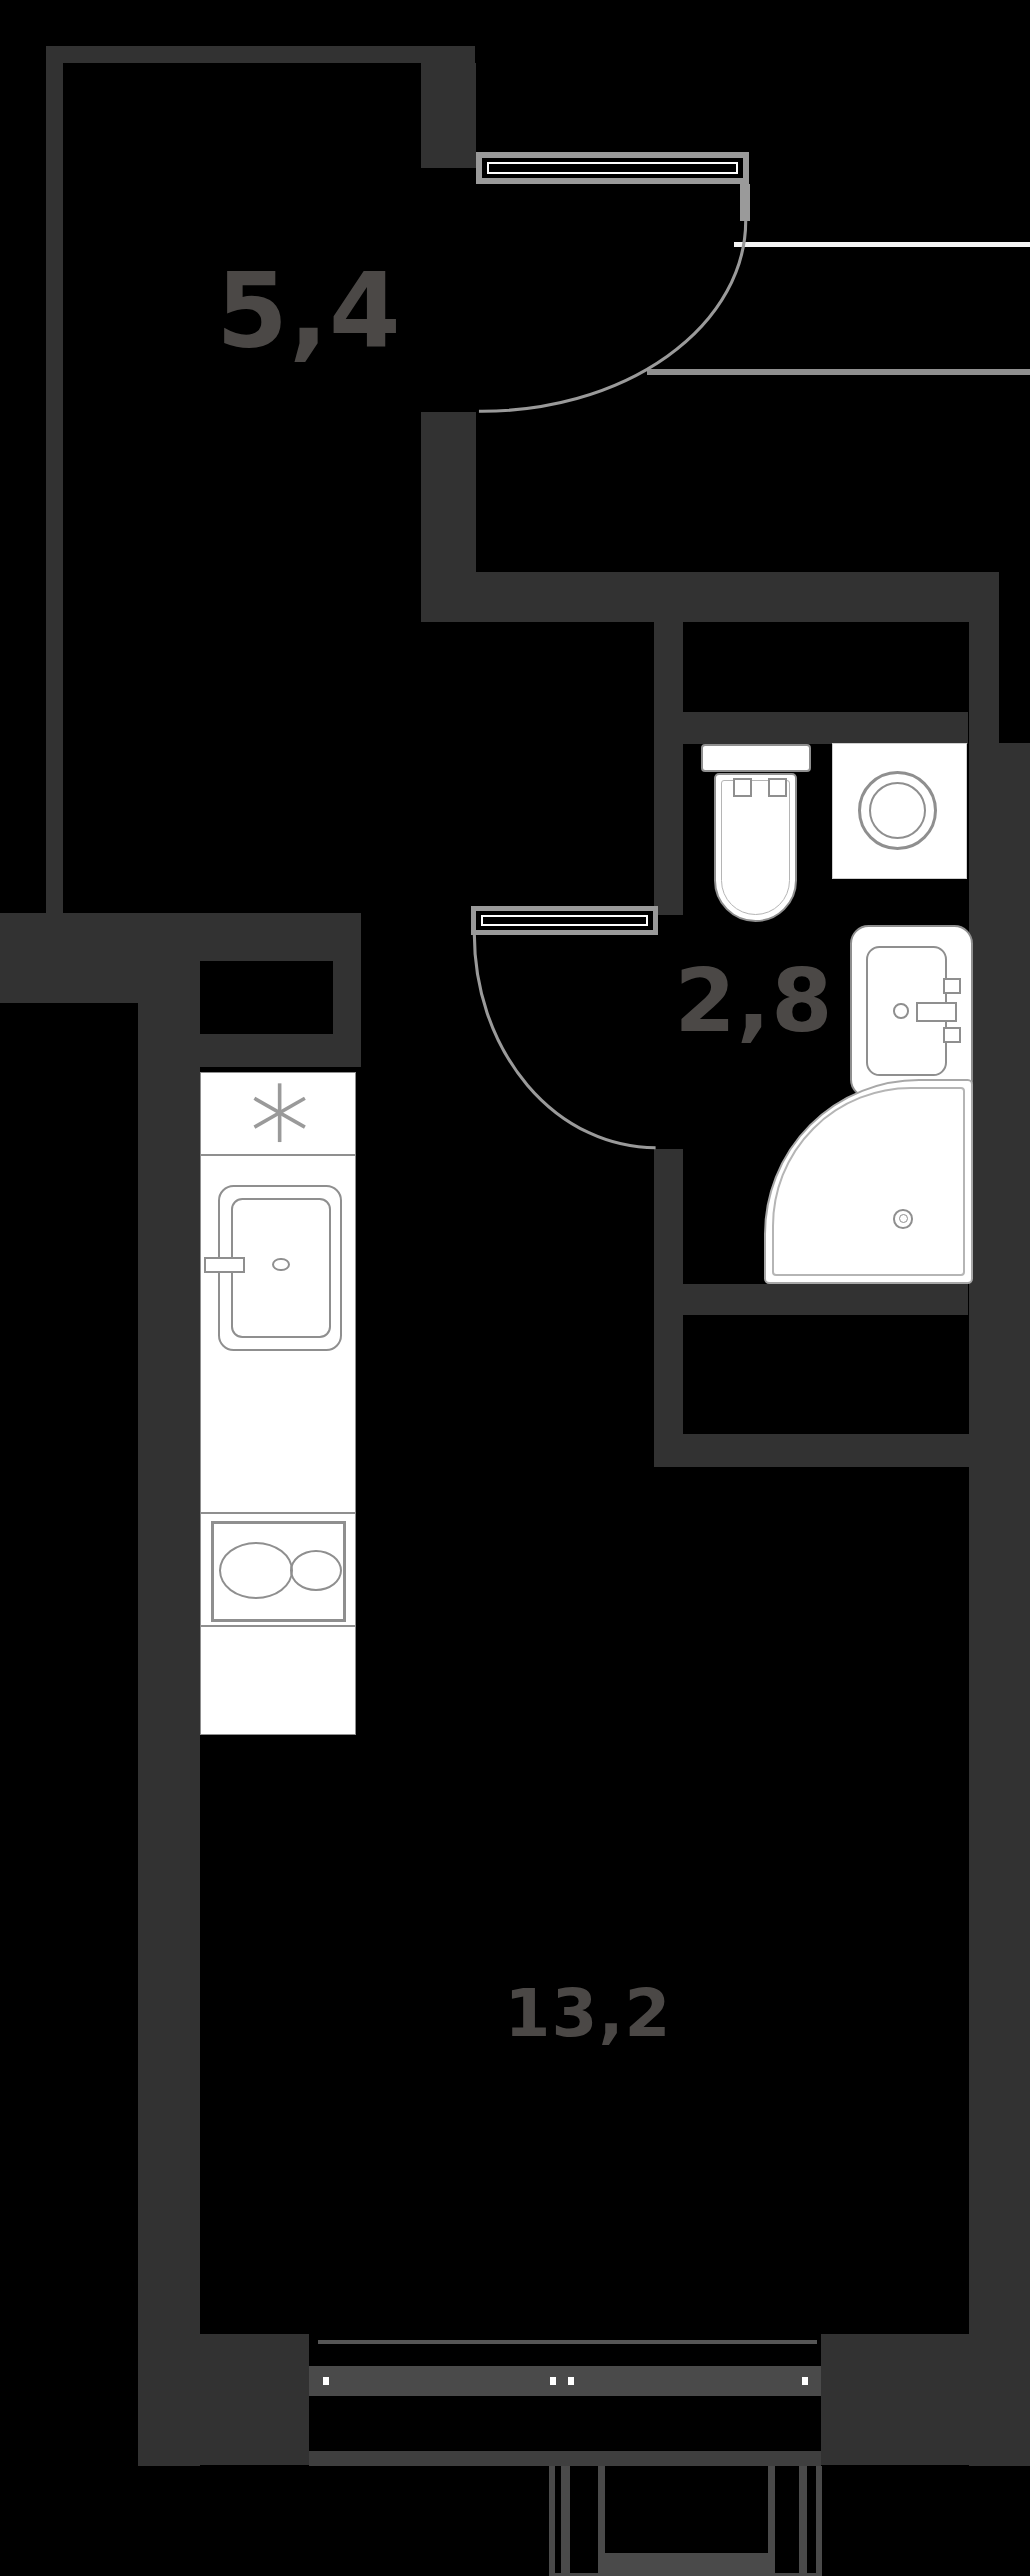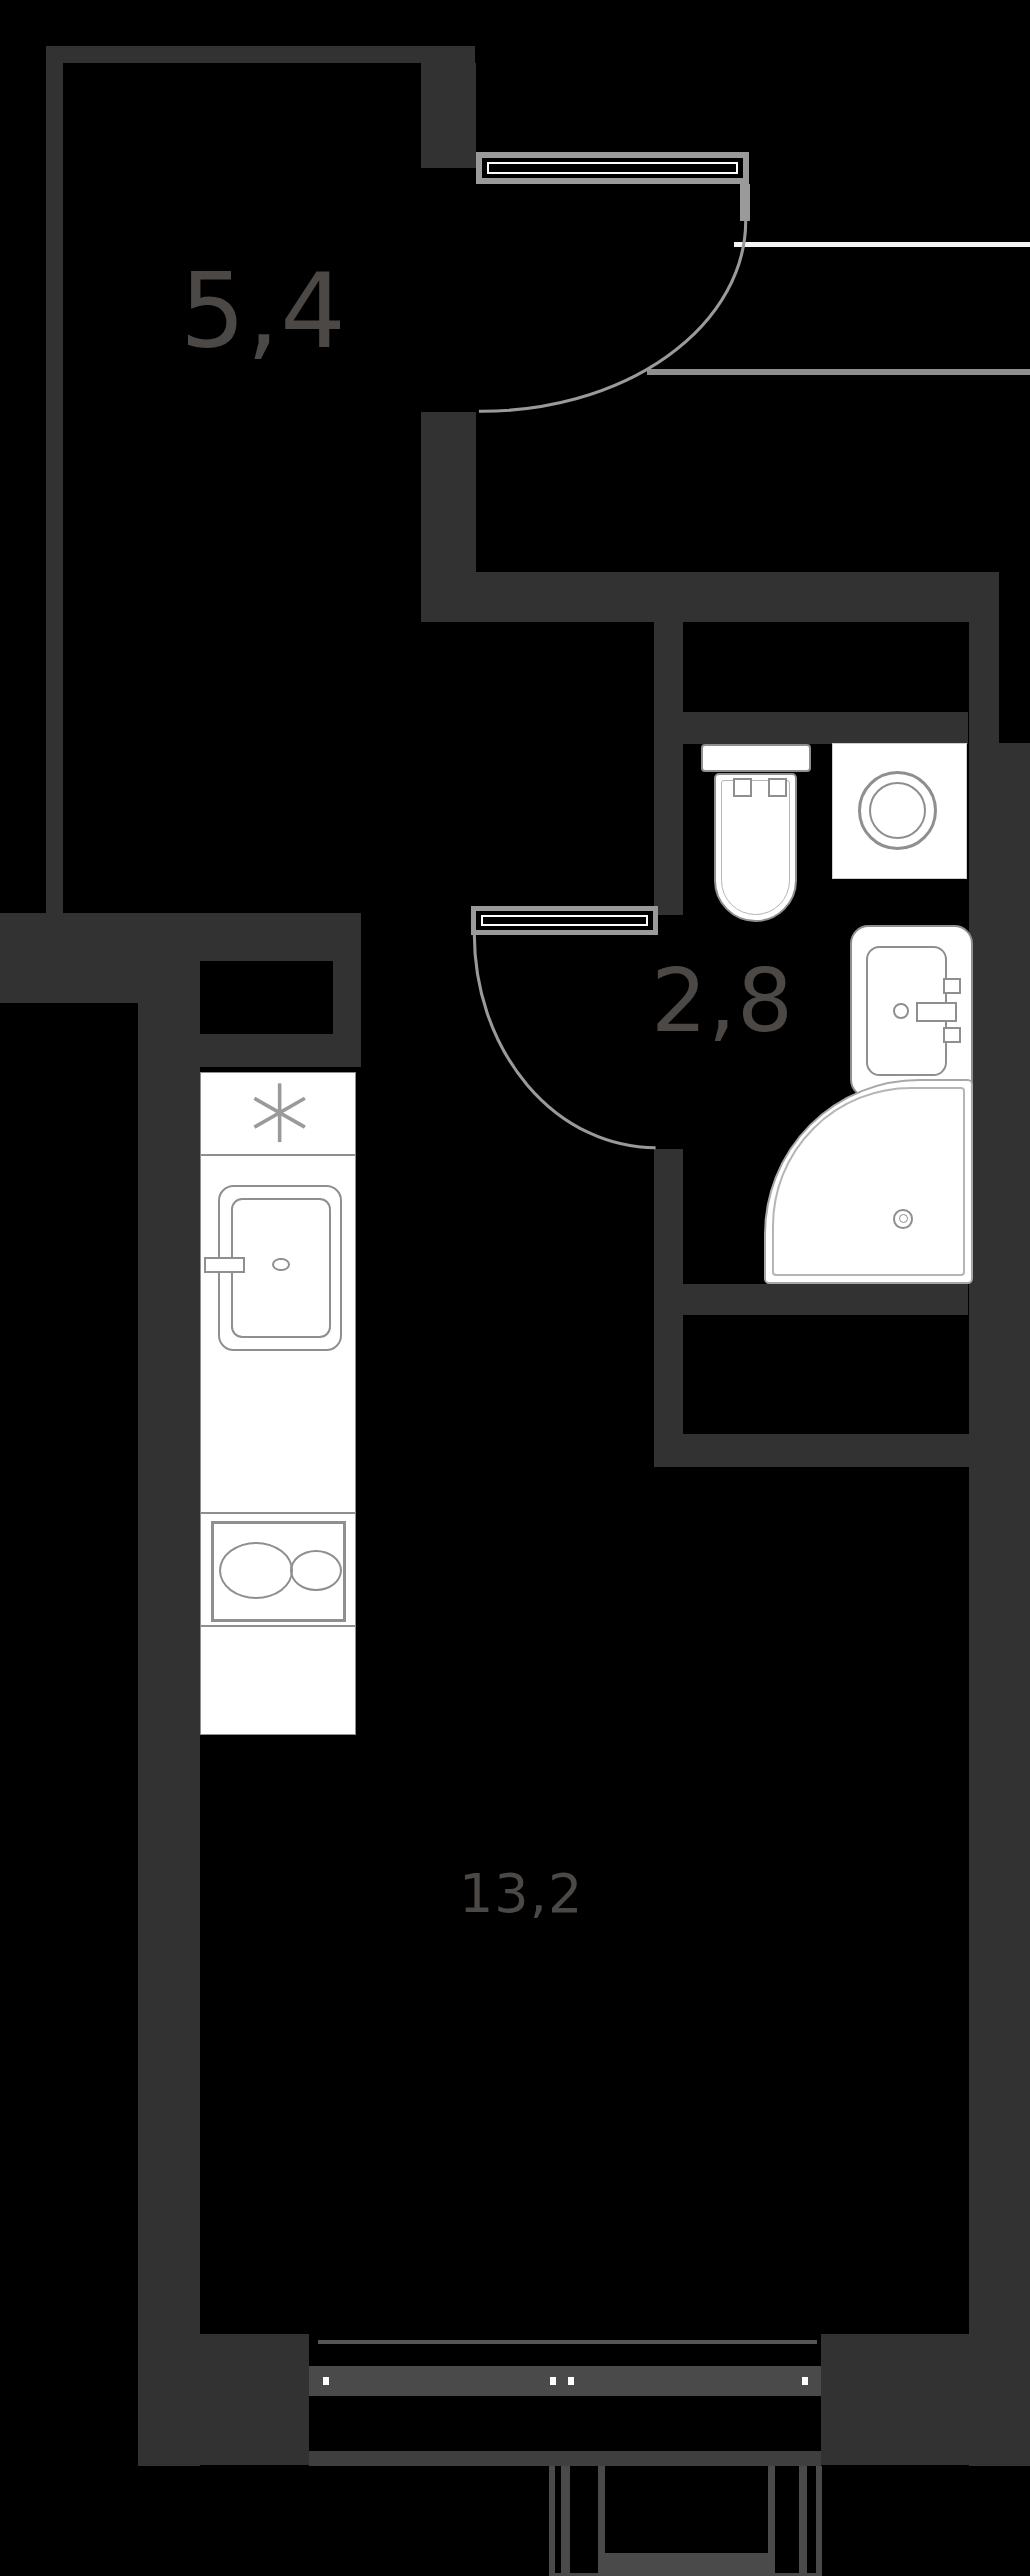--- a/index.html
+++ b/index.html
@@ -20,21 +20,21 @@
     overflow:hidden;font-family:"DejaVu Sans","Liberation Sans",sans-serif;
   }
   #plan *{box-sizing:border-box;}
   .abs{position:absolute;}
   .wall{position:absolute;background:var(--wall);}
   .cut{position:absolute;background:var(--bg);}
   .fx{position:absolute;background:var(--white);}
   .leaf{position:absolute;background:#000;border:6.2px solid var(--door);}
   .leaf .slot{position:absolute;left:5.2px;right:5.2px;top:4.1px;bottom:4.1px;border:2.1px solid #fff;background:#000;}
   .room-label{
-    position:absolute;color:var(--label);font-weight:normal;text-align:left;
+    position:absolute;color:var(--label);font-weight:bold;text-align:center;
     line-height:1;letter-spacing:1px;
   }
   svg.overlay{position:absolute;left:0;top:0;pointer-events:none;}
 </style>
 </head>
 <body>
 
 <div id="plan">
 
   <div class="wall" style="left:46px;top:46px;width:429px;height:16.5px;"></div>
@@ -128,16 +128,16 @@
     <path d="M 921 1813 A 352 415 0 0 0 1273 2228" fill="none" stroke="#9a9a9a" stroke-width="6"></path>
     <g stroke="#9a9a9a" stroke-width="7">
       <line x1="543" y1="2103" x2="543" y2="2217"></line>
       <line x1="494" y1="2132" x2="592" y2="2188"></line>
       <line x1="494" y1="2188" x2="592" y2="2132"></line>
     </g>
   </svg>
 
   <div class="room-label" style="left:180px;top:260px;width:258px;font-size:103px;">5,4</div>
   <div class="room-label" style="left:651px;top:957px;width:206px;font-size:88px;">2,8</div>
-  <div class="room-label" style="left:459px;top:1867px;width:258px;font-size:54px;">13,2</div>
+  <div class="room-label" style="left:459px;top:1981px;width:258px;font-size:66px;">13,2</div>
 
 </div>
 
 
 </body></html>

